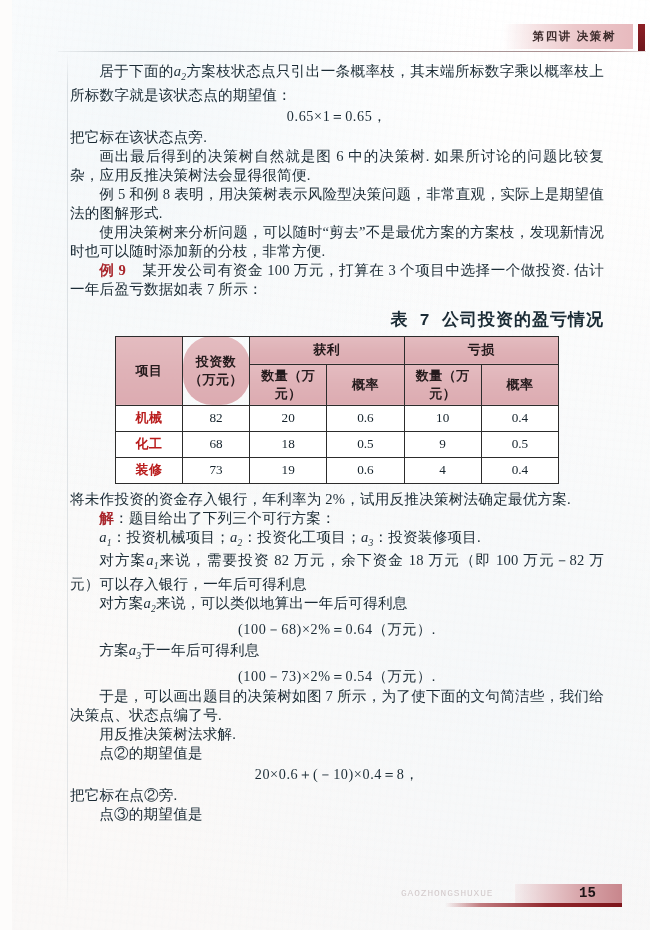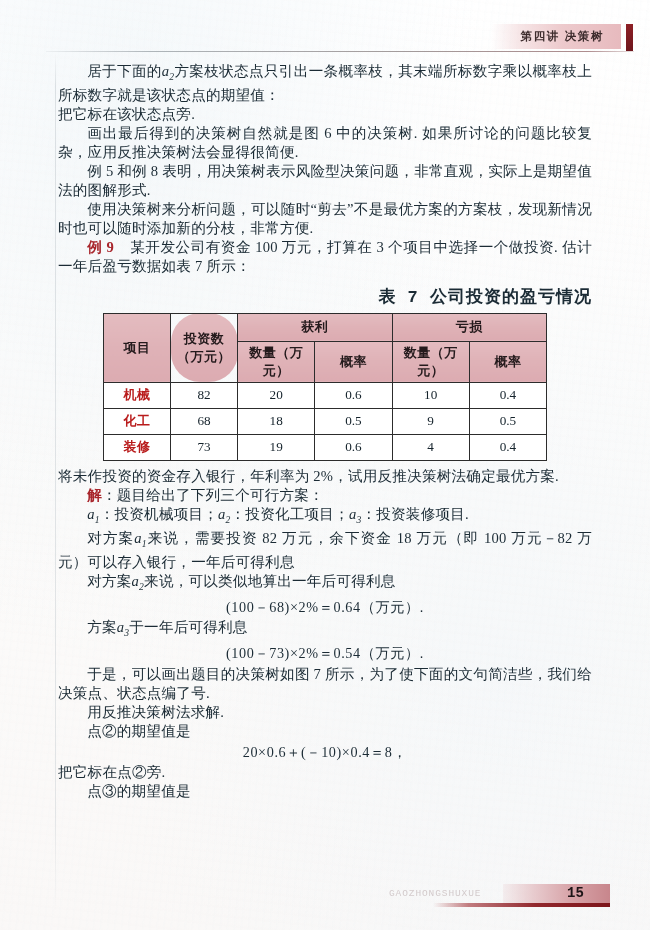--- a/index.html
+++ b/index.html
@@ -15,20 +15,21 @@
     position: relative;
     overflow: hidden;
   }
   .page {
     position: absolute;
     inset: 0;
     background:
       radial-gradient(ellipse at 20% 12%, rgba(236,243,247,0.55) 0%, rgba(255,255,255,0) 48%),
       radial-gradient(ellipse at 78% 72%, rgba(240,246,250,0.5) 0%, rgba(255,255,255,0) 55%),
       linear-gradient(180deg, #ffffff 0%, #fcfbfa 55%, #faf8f7 100%);
+    margin-left: 12px;
   }
   .paper-grain {
     position: absolute;
     inset: 0;
     pointer-events: none;
     opacity: 0.5;
     background:
       repeating-linear-gradient(96deg, rgba(225,235,240,0.16) 0px, rgba(255,255,255,0) 3px, rgba(255,255,255,0) 7px),
       repeating-linear-gradient(6deg, rgba(238,230,228,0.12) 0px, rgba(255,255,255,0) 4px, rgba(255,255,255,0) 9px);
   }
@@ -247,20 +248,21 @@
     </div>
     <div class="header-block"></div>
   </div>
   <div class="header-rule"></div>
   <div class="gutter-rule"></div>
 
   <div class="content">
 
     <p class="indent"><span>居于下面的</span><span class="ital"><span>a</span><sub>2</sub></span><span>方案枝状态点只引出一条概率枝，其末端所标数字乘以概率枝上所标数字就是该状态点的期望值：</span></p>
 
+    <p class="formula">0.65×1＝0.65，</p>
 
     <p>把它标在该状态点旁.</p>
 
     <p class="indent">画出最后得到的决策树自然就是图 6 中的决策树. 如果所讨论的问题比较复杂，应用反推决策树法会显得很简便.</p>
 
     <p class="indent">例 5 和例 8 表明，用决策树表示风险型决策问题，非常直观，实际上是期望值法的图解形式.</p>
 
     <p class="indent">使用决策树来分析问题，可以随时“剪去”不是最优方案的方案枝，发现新情况时也可以随时添加新的分枝，非常方便.</p>
 
     <p class="indent"><span class="red">例 9</span><span class="sp"></span><span>某开发公司有资金 100 万元，打算在 3 个项目中选择一个做投资. 估计一年后盈亏数据如表 7 所示：</span></p>

